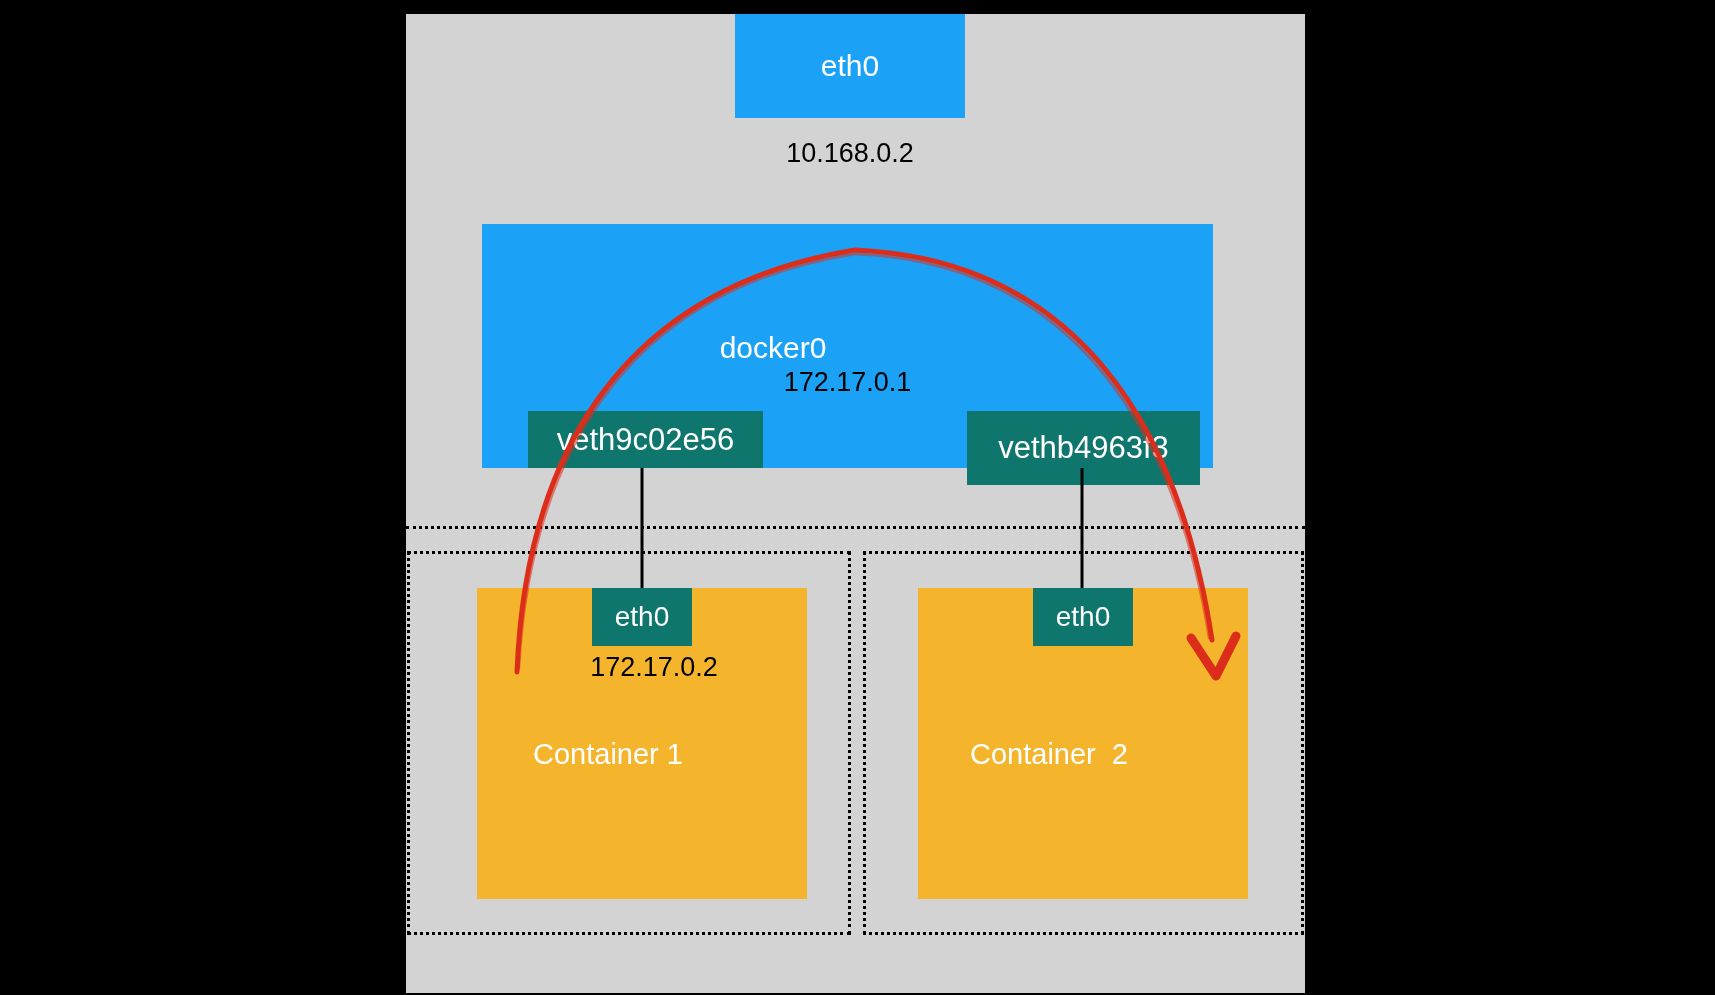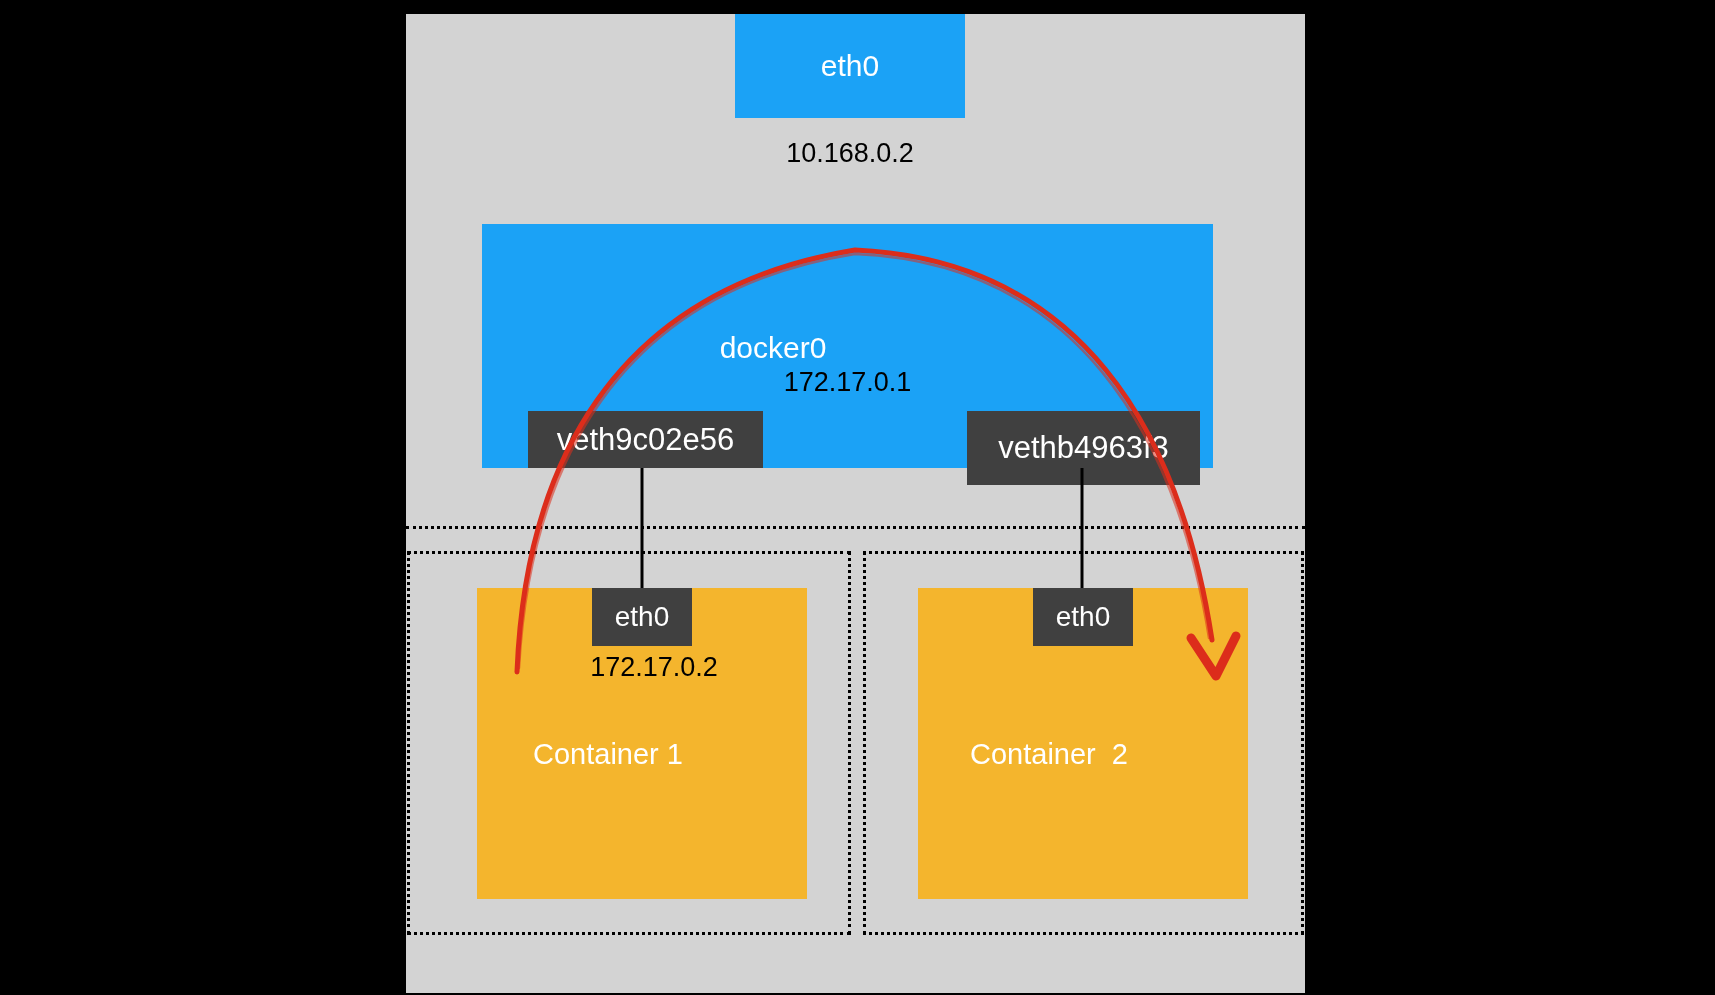--- a/index.html
+++ b/index.html
@@ -5,21 +5,21 @@
   html,body{margin:0;padding:0;background:#000;}
   .stage{
     position:relative;width:1715px;height:995px;background:#000000;
     font-family:"Liberation Sans", sans-serif;overflow:hidden;border-radius:11px;
   }
   .abs{position:absolute;}
   .node-box{
     left:406px;top:14px;width:899px;height:979px;background:#D3D3D3;
   }
   .blue-box{background:#1BA2F6;display:flex;align-items:center;justify-content:center;}
-  .green-label{background:#404040;display:flex;align-items:center;justify-content:center;
+  .green-label{background:#0f766e;display:flex;align-items:center;justify-content:center;
     color:#fff;}
   .host-eth0{left:735px;top:14px;width:230px;height:104px;color:#fff;font-size:30px;}
   .host-ip{left:735px;top:138px;width:230px;text-align:center;color:#000;font-size:27px;}
   .docker0-box{left:482px;top:224px;width:731px;height:244px;}
   .docker0-label{left:482px;top:331px;width:582px;text-align:center;color:#fff;font-size:30px;}
   .docker0-ip{left:482px;top:367px;width:731px;text-align:center;color:#000;font-size:27px;}
   .veth-left{left:528px;top:411px;width:235px;height:57px;font-size:31px;}
   .veth-right{left:967px;top:411px;width:233px;height:74px;font-size:31px;}
   .separator-dotted{left:406px;top:526px;width:899px;height:0;border-top:3px dotted #000;}
   .ns-box{border:3px dotted #000;background:transparent;}

